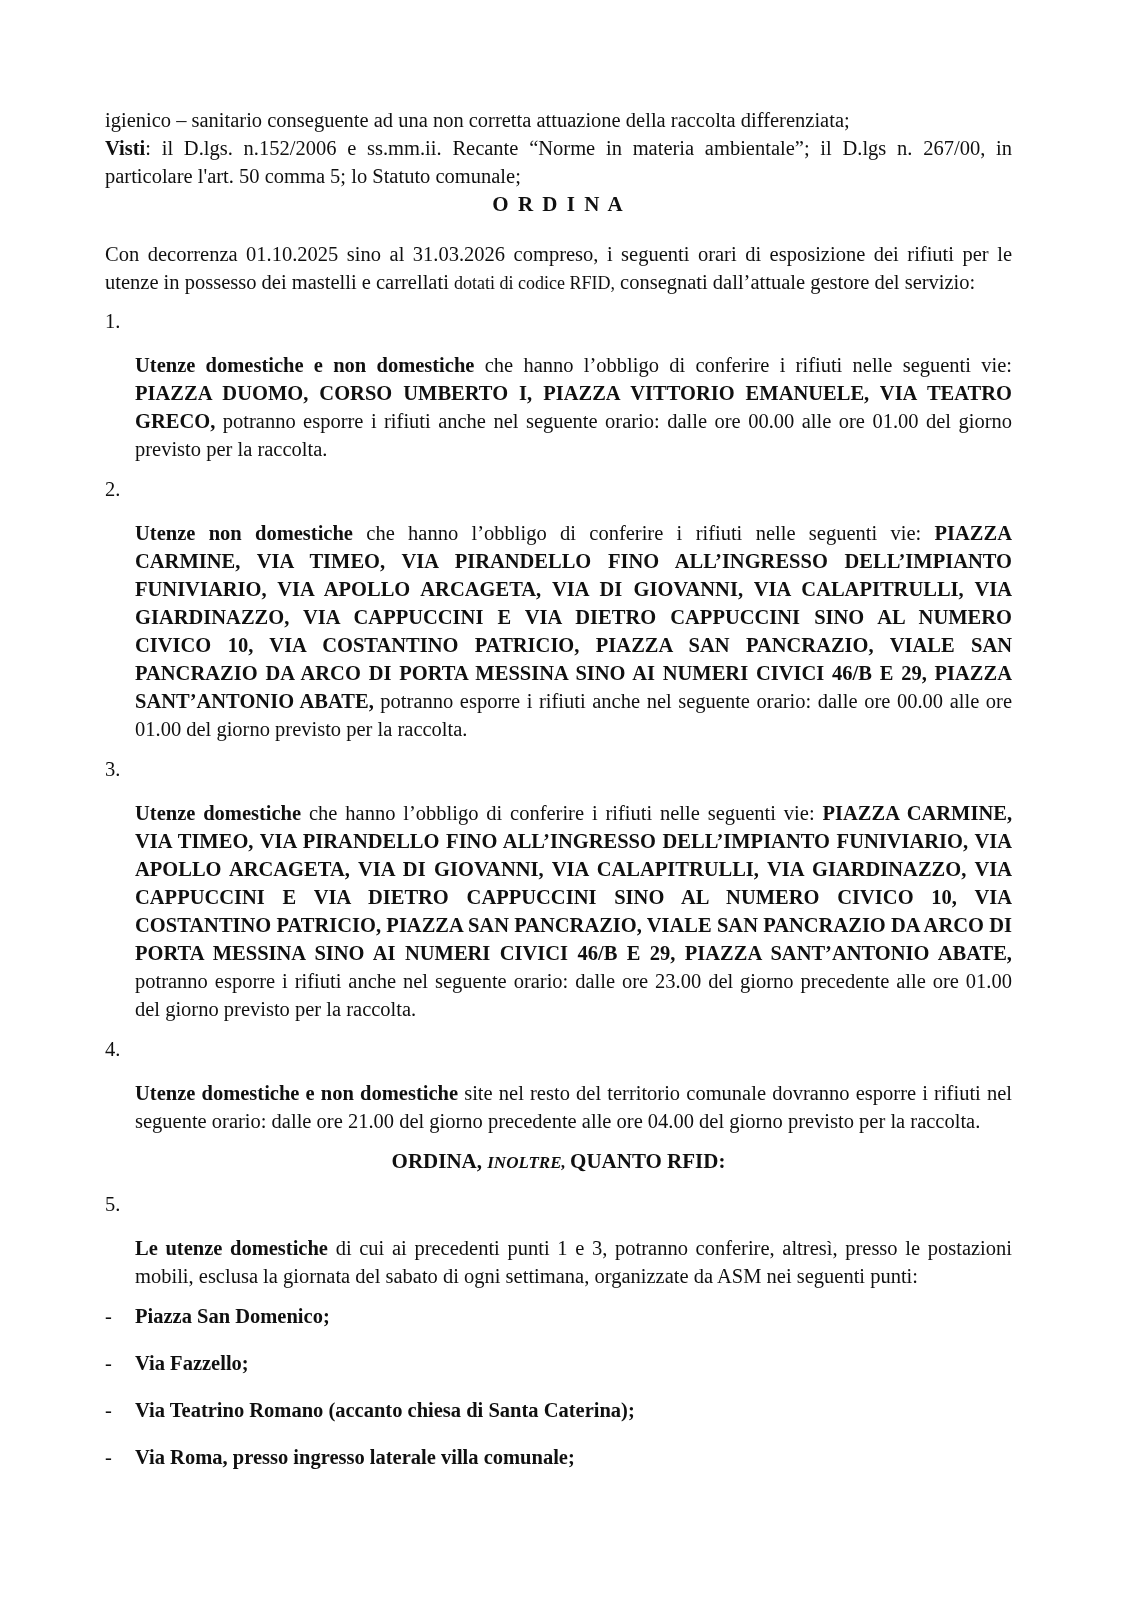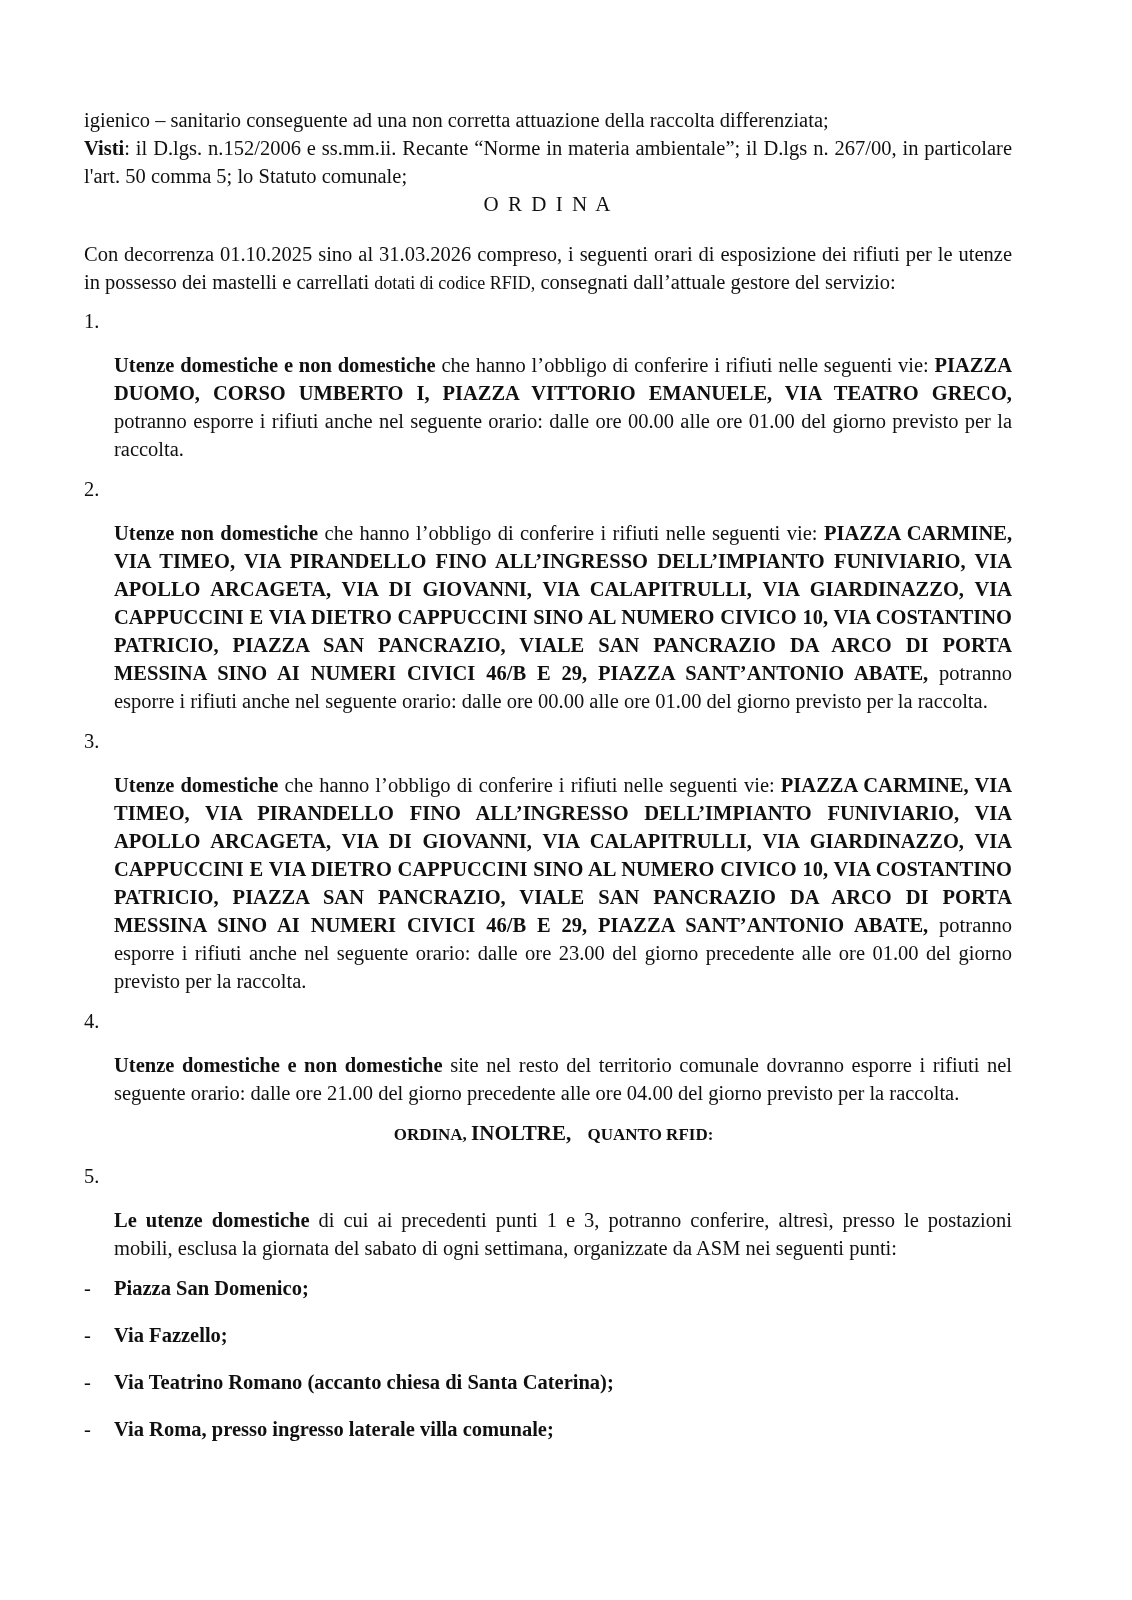--- a/index.html
+++ b/index.html
@@ -3,40 +3,40 @@
 <meta charset="utf-8">
 <style>
   html,body{margin:0;padding:0;background:#ffffff;}
   body{
     width:1132px;height:1600px;overflow:hidden;
     font-family:"Liberation Serif","DejaVu Serif",serif;
     color:#101010;
   }
   .page{
     box-sizing:border-box;width:1120px;height:1600px;
-    padding:106px 108px 0 84px;background:#ffffff;
+    padding:106px 108px 0 105px;background:#ffffff;
   }
   p{margin:0;}
   .para{font-size:20.5px;line-height:28px;text-align:justify;}
   b{font-weight:bold;}
   .h-ordina{
-    font-size:21px;line-height:28px;font-weight:normal;
+    font-size:21px;line-height:28px;font-weight:bold;
     text-align:center;letter-spacing:2px;margin:0 0 22px 0;
   }
   .opening{margin-bottom:10px;}
   .rfid{font-size:18px;}
   .item{display:flex;margin-bottom:12px;}
   .item .num{flex:0 0 30px;font-size:20.5px;line-height:28px;}
   .item .body{flex:1;margin-top:44px;}
   .h2{
     text-align:center;font-weight:bold;line-height:28px;
     margin:12px 0 13px 0;
   }
-  .h2 .big{font-size:17px;margin-left:11px;}
-  .h2 .small{font-size:21px;}
+  .h2 .big{font-size:21px;}
+  .h2 .small{font-size:17px;font-style:italic;}
   .dash-list{margin-top:5px;}
   .dash-item{display:flex;margin-bottom:19px;}
   .dash-item .dash{flex:0 0 30px;font-size:20.5px;line-height:28px;}
   .dash-item .body{flex:1;font-weight:bold;}
   .closing{padding-left:30px;}
 </style>
 </head>
 <body>
 
 <div class="page">

